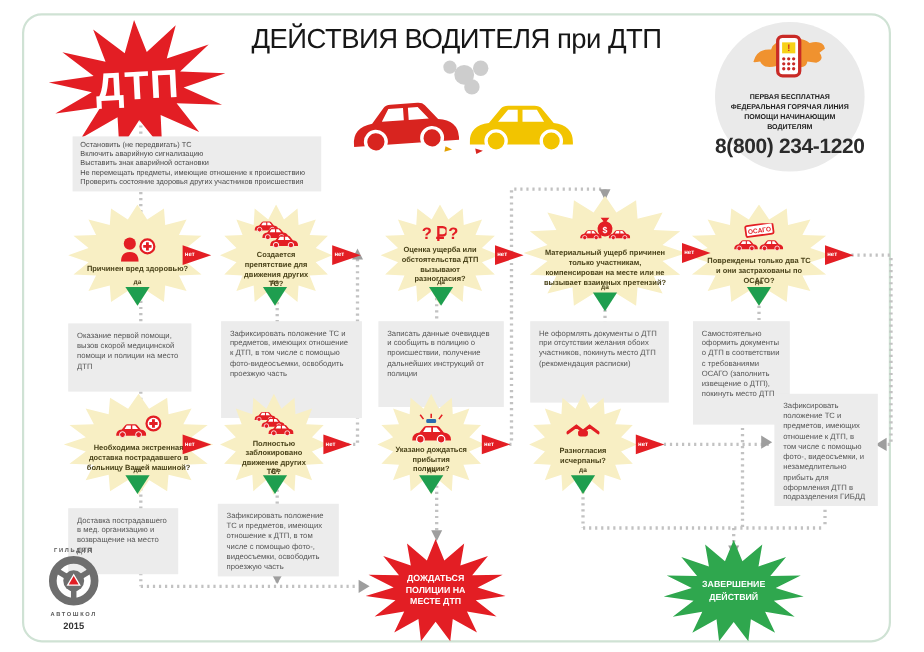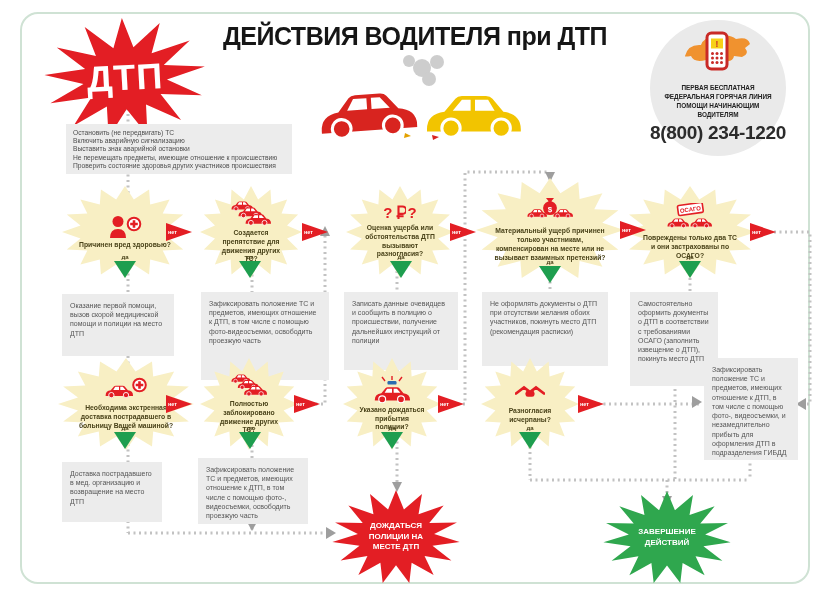--- a/index.html
+++ b/index.html
@@ -1,21 +1,21 @@
 <!DOCTYPE html>
 <html><head>
 <meta charset="utf-8">
 <style>
   html,body{margin:0;padding:0;background:#fff;}
   #canvas{position:relative;width:840px;height:593px;background:#fff;overflow:hidden;
           font-family:"Liberation Sans",sans-serif;}
   .frame{position:absolute;left:20px;top:12px;width:786px;height:568px;border:2px solid #cfe2d4;border-radius:18px;}
   .abs{position:absolute;}
   .title{position:absolute;left:178px;top:22px;width:474px;text-align:center;
-         font-size:25px;font-weight:700;color:#161616;letter-spacing:-0.5px;}
+         font-size:25px;font-weight:400;color:#161616;letter-spacing:-0.5px;}
   
   .node{position:absolute;z-index:2;}
   .starbg{position:absolute;left:0;top:0;width:100%;height:100%;}
   .node-inner{position:relative;z-index:1;height:100%;display:flex;flex-direction:column;
               align-items:center;justify-content:center;text-align:center;padding:10px 16px;box-sizing:border-box;}
   .nlabel{font-size:6.8px;font-weight:700;color:#4a431a;line-height:1.3;margin-top:3px;}
   .red{color:#E31E24;}
   
   .dtp-label{font-size:36px;font-weight:800;color:#fff;letter-spacing:1px;}
   
@@ -379,13 +379,26 @@
   </div>
   <div class="node" style="left:332px;top:490px;width:128px;height:94px">
     <svg class="starbg" viewBox="0 0 100 100" preserveAspectRatio="none">
         <polygon fill="#E31E24" points="50.0,0.0 56.2,20.7 70.3,4.3 67.6,25.7 87.2,16.5 76.0,35.0 97.6,34.5 79.8,46.9 99.7,55.2 78.5,59.3 93.3,75.0 72.3,70.1 79.4,90.5 62.2,77.4 60.4,98.9 50.0,80.0 39.6,98.9 37.8,77.4 20.6,90.5 27.7,70.1 6.7,75.0 21.5,59.3 0.3,55.2 20.2,46.9 2.4,34.5 24.0,35.0 12.8,16.5 32.4,25.7 29.7,4.3 43.8,20.7"></polygon>
       </svg>
     <div class="node-inner">
         <div class="term-label">ДОЖДАТЬСЯ ПОЛИЦИИ НА МЕСТЕ ДТП</div>
       </div>
   </div>
 
+  <div class="logo">
+    <div class="logo-t">ГИЛЬДИЯ</div>
+    <svg width="46" height="46" viewBox="0 0 46 46">
+      <circle cx="23" cy="23" r="19" fill="none" stroke="#6e6e6e" stroke-width="7"></circle>
+      <g stroke="#6e6e6e" stroke-width="5">
+          <path d="M23 23 V42 M23 23 L6.5 13 M23 23 L39.5 13" fill="none"></path>
+        </g>
+      <circle cx="23" cy="23" r="9.5" fill="#6e6e6e"></circle>
+      <path d="M23 17.5 l5.5 9.5 h-11 z" fill="#E31E24" stroke="#fff" stroke-width="1.2"></path>
+    </svg>
+    <div class="logo-t">АВТОШКОЛ</div>
+    <div class="logo-y">2015</div>
+  </div>
 </div>
 
 </body></html>

